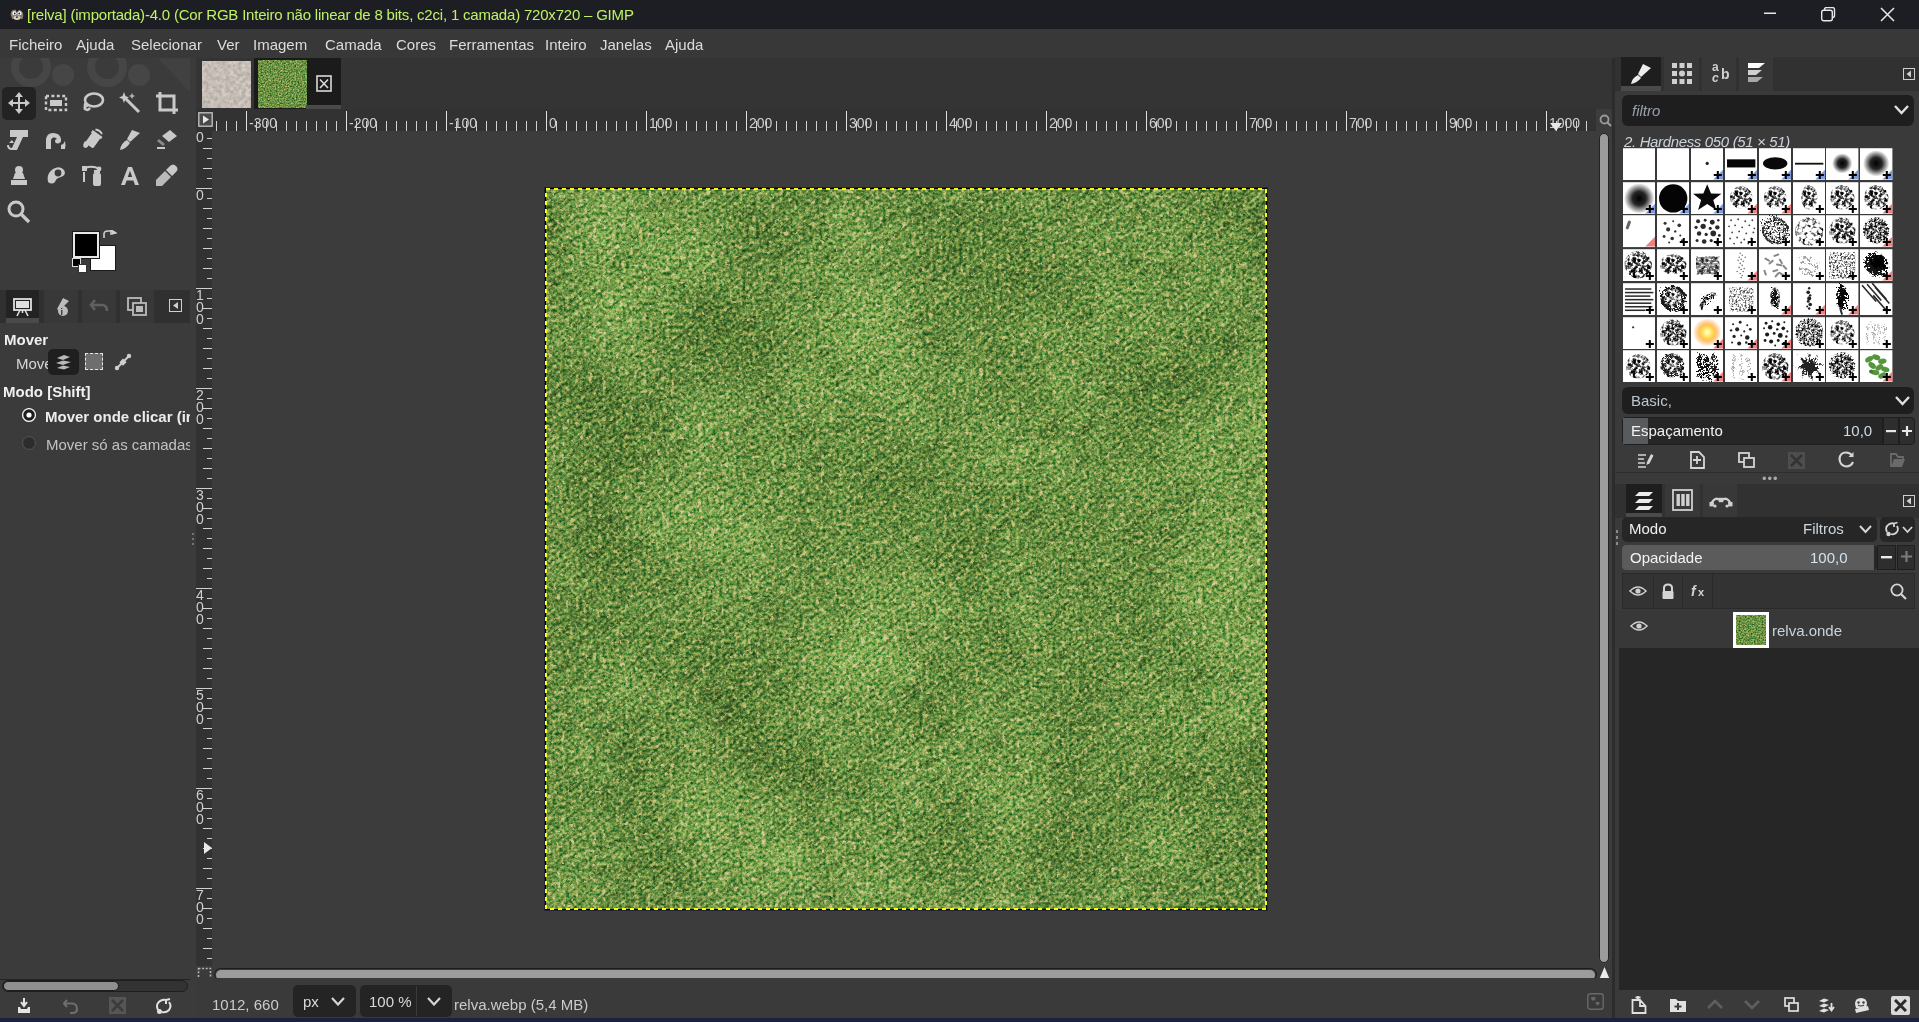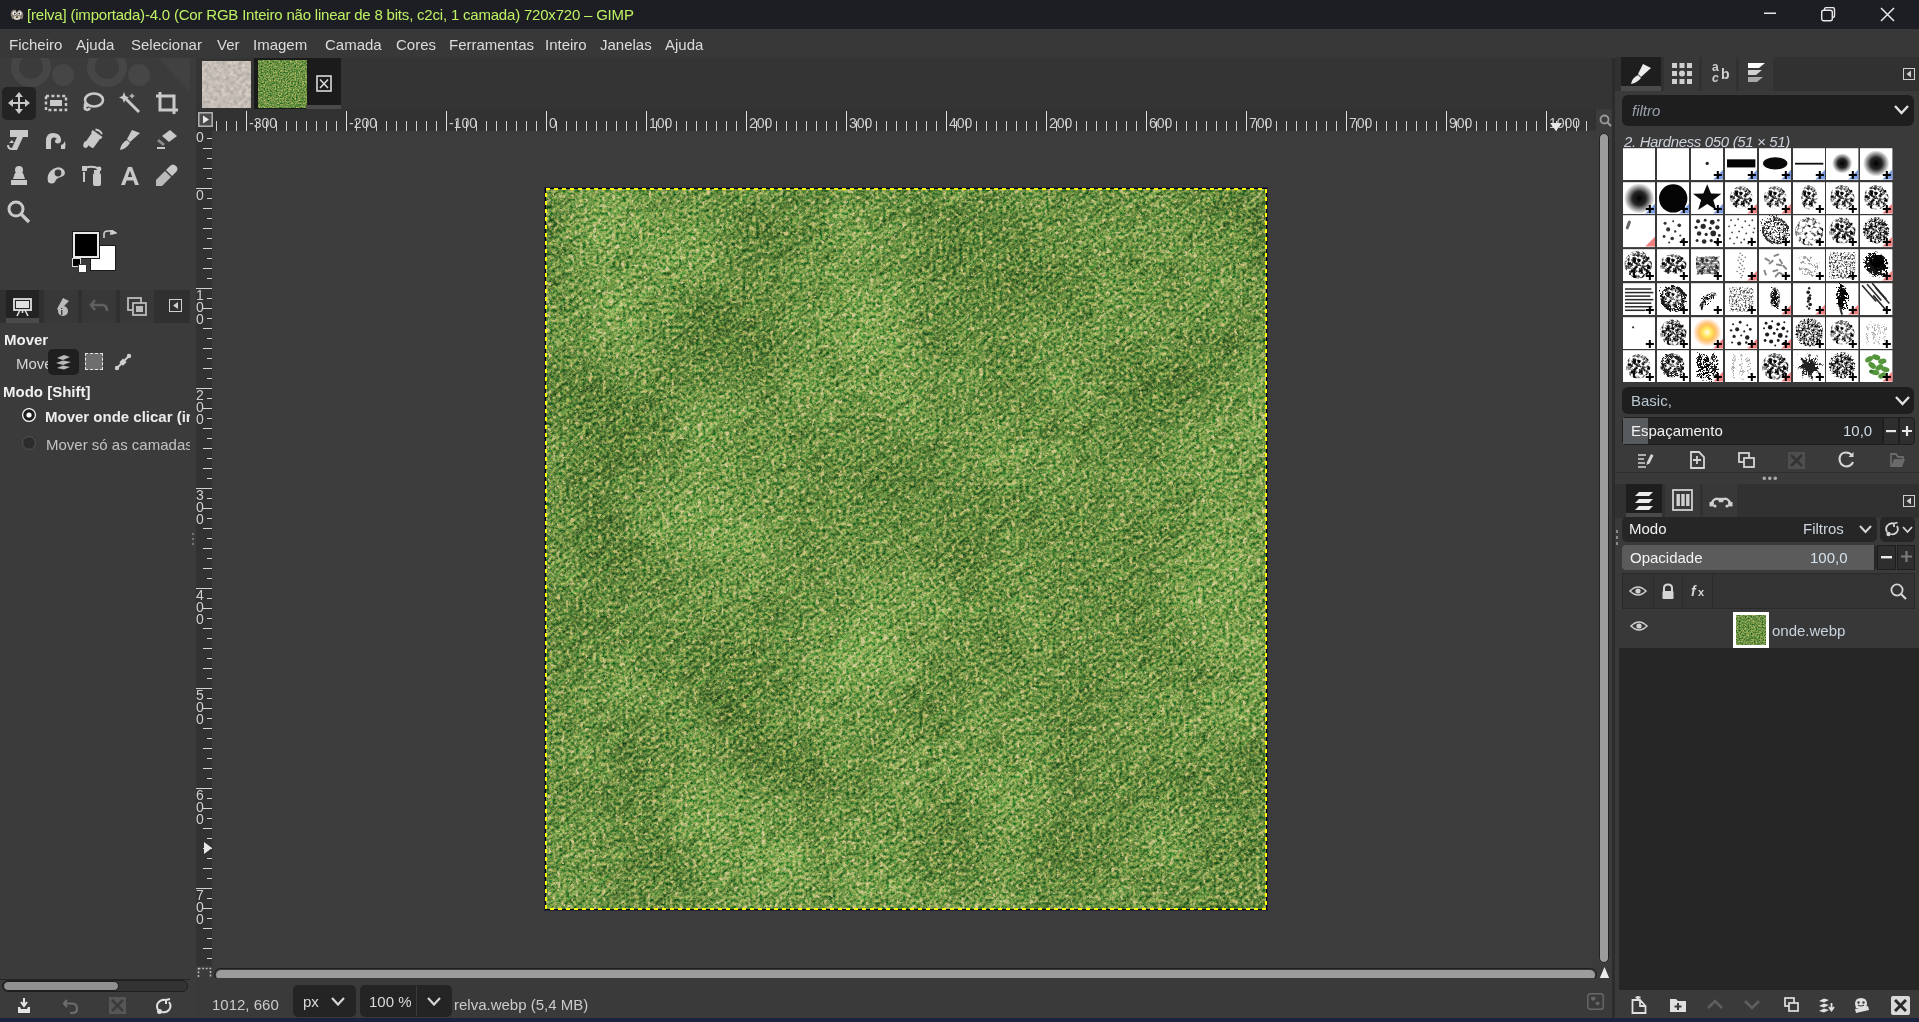--- a/index.html
+++ b/index.html
@@ -1282,21 +1282,21 @@
 <div class="a" style="left:1615px;top:610px;width:304px;height:38px;background:#383838"></div>
 <svg class="a" style="left:1630px;top:620px" width="18" height="12" viewBox="0 0 18 12">
     <path d="M1 6 Q9 -2 17 6 Q9 14 1 6 Z" fill="none" stroke="#cfcfcf" stroke-width="1.6"></path>
     <circle cx="9" cy="6" r="2.6" fill="#cfcfcf"></circle>
   </svg>
 <div class="a" style="left:1733px;top:612px;width:36px;height:36px;background:#fff"></div>
 <svg class="a" style="left:1736px;top:615px" width="30" height="30">
     <rect width="30" height="30" filter="url(#thumbF)"></rect>
     <rect width="30" height="30" filter="url(#thumbTanF)" opacity="0.9"></rect>
   </svg>
-<div class="tx" style="left:1772px;top:622px;font-size:15px;color:#c8d3dd">onde.webp</div>
+<div class="tx" style="left:1772px;top:622px;font-size:15px;color:#c8d3dd">relva.onde</div>
 <div class="a" style="left:1619px;top:648px;width:300px;height:342px;background:#262626"></div>
 <div class="a" style="left:1615px;top:990px;width:304px;height:28px;background:#3a3a3a"></div>
 <svg class="a" style="left:1631px;top:996px" width="18" height="18" viewBox="0 0 18 18">
     <path d="M1.5 4 V17 H14.5 V10 L9 4 Z M9 4 L9 10 L14.5 10" fill="none" stroke="#e0e0e0" stroke-width="1.8"></path>
     <path d="M4.5 1.5 H9.5 M7 -1 V4" stroke="#e0e0e0" stroke-width="1.8"></path>
   </svg>
 <svg class="a" style="left:1669px;top:997px" width="18" height="16" viewBox="0 0 18 16">
     <path d="M1 2 H7 L9 4 H17 V15 H1 Z" fill="#e0e0e0"></path>
     <path d="M9 6 V13 M5.5 9.5 H12.5" stroke="#3a3a3a" stroke-width="2"></path>
   </svg>

